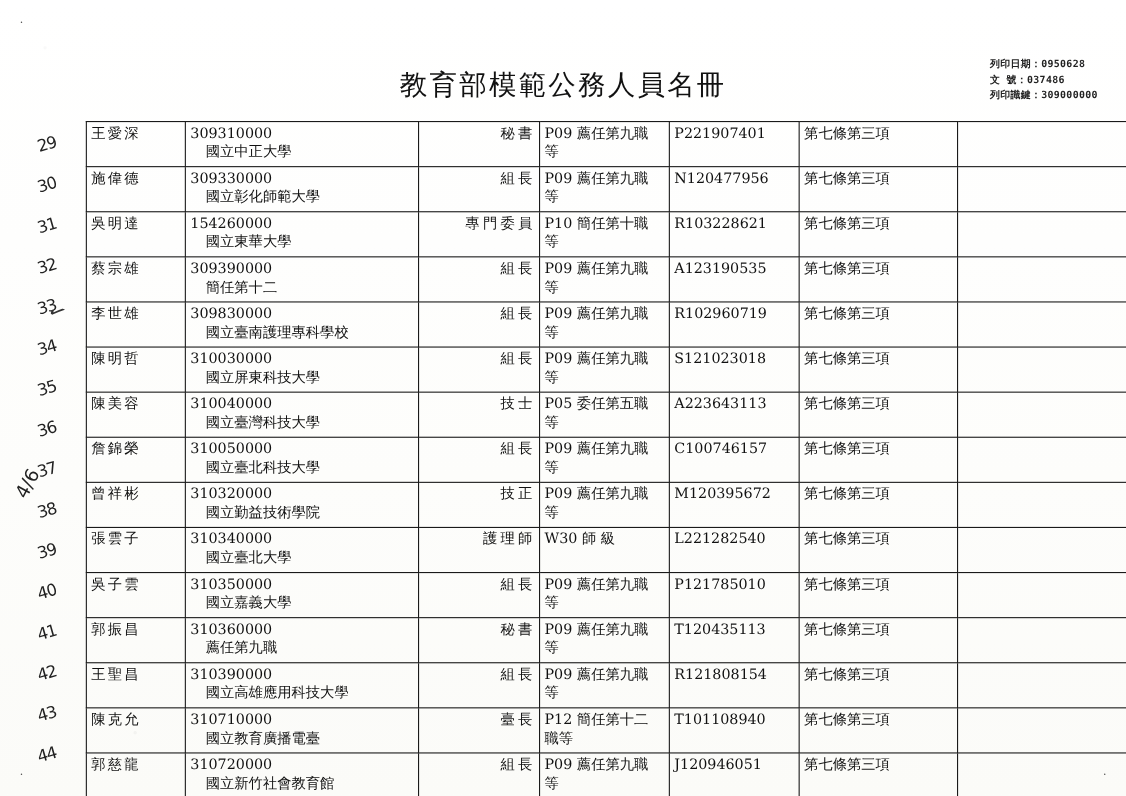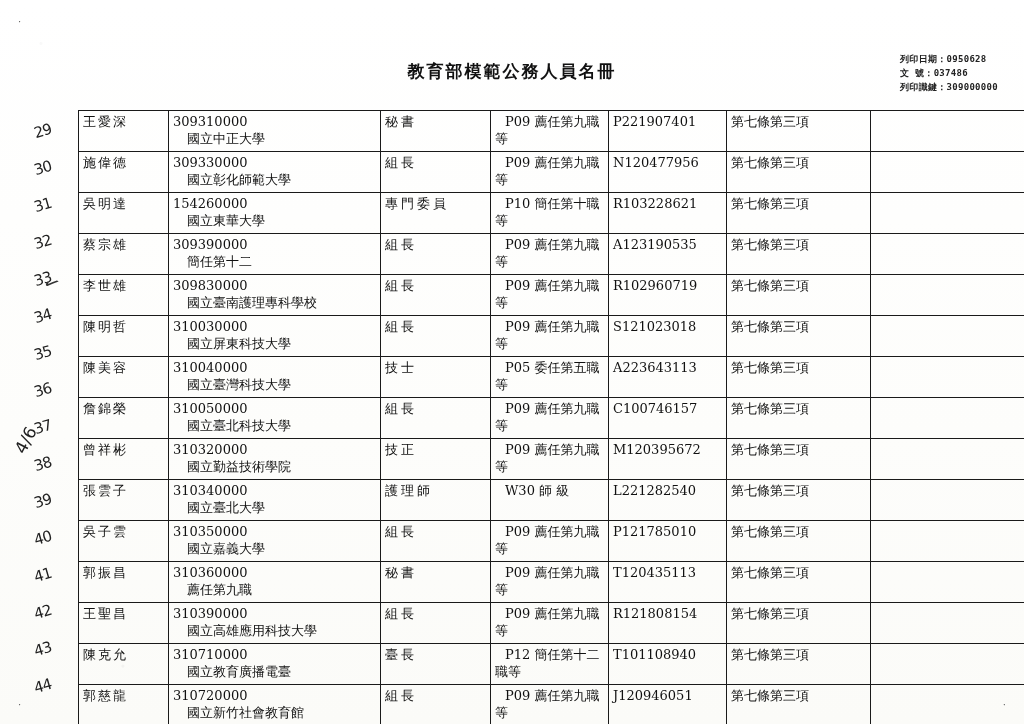--- a/index.html
+++ b/index.html
@@ -22,22 +22,22 @@
       radial-gradient(circle at 12% 92%, rgba(0,0,0,0.035) 0 1px, transparent 2px),
       radial-gradient(circle at 96% 8%, rgba(0,0,0,0.03) 0 1px, transparent 2px),
       radial-gradient(circle at 4% 6%, rgba(0,0,0,0.025) 0 1px, transparent 2px),
       linear-gradient(180deg, #ffffff 0%, #fdfdfb 60%, #fbfbf8 100%);
     pointer-events:none;
   }
   .title{
     position:absolute;
     top:60px;left:0;right:0;
     text-align:center;
-    font-size:17px;
-    font-weight:bold;
+    font-size:25px;
+    font-weight:normal;
     letter-spacing:2px;
     font-family:"DejaVu Serif", serif;
   }
   .print-meta{
     position:absolute;
     top:52px;right:26px;
     font-size:9px;
     line-height:14px;
     font-family:"DejaVu Sans Mono", monospace;
     color:#222;
@@ -56,30 +56,30 @@
     border:1px solid #1a1a1a;
     vertical-align:top;
     padding:2px 3px 1px 4px;
     font-size:13px;
     line-height:17px;
     height:37px;
     font-family:"DejaVu Serif", serif;
   }
   .c-name{width:82px;}
   .c-org{width:204px;margin-left:24px;}
-  .c-job{width:102px;text-align:left;}
+  .c-job{width:102px;text-align:right;}
   .c-rank{width:110px;}
   .c-id{width:110px;margin-left:12px;}
   .c-law{width:136px;}
   .c-blank{width:162px;}
 
   .org-code{display:block;white-space:nowrap;}
   .org-name{display:block;padding-left:14px;white-space:nowrap;}
   .rank-cell{padding-right:0;}
-  .rank-line1{display:block;white-space:nowrap;letter-spacing:0px;margin-left:10px;}
+  .rank-line1{display:block;white-space:nowrap;letter-spacing:0px;}
   .rank-line2{display:block;}
   .job-cell{letter-spacing:3px;}
   .name-cell{letter-spacing:2px;}
   .id-cell{font-family:"DejaVu Sans Mono", monospace;font-size:12.5px;letter-spacing:0px;}
   .law-cell{letter-spacing:0px;margin-top:24px;}
 
   
   .hand-nums{
     position:absolute;
     top:110px;left:30px;

